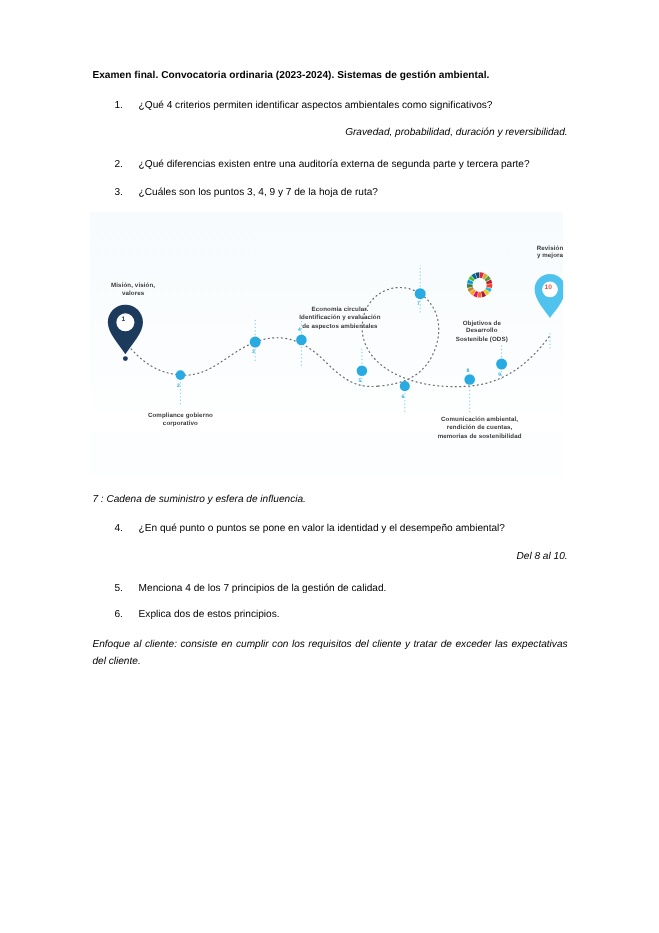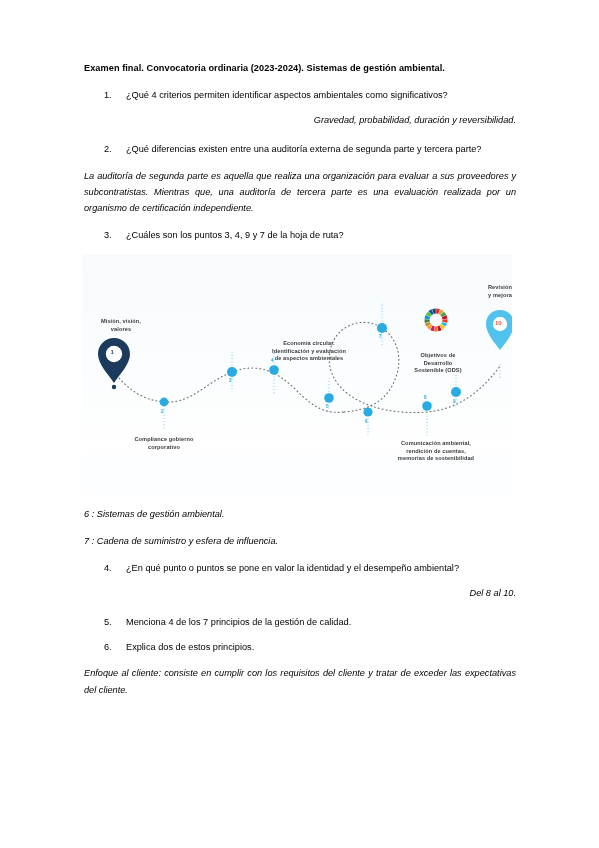--- a/index.html
+++ b/index.html
@@ -123,21 +123,20 @@
     <div class="question">
       <span class="q-num">1.</span>
       <span class="q-text">¿Qué 4 criterios permiten identificar aspectos ambientales como significativos?</span>
     </div>
     <div class="answer-short">Gravedad, probabilidad, duración y reversibilidad.</div>
 
     <div class="question">
       <span class="q-num">2.</span>
       <span class="q-text">¿Qué diferencias existen entre una auditoría externa de segunda parte y tercera parte?</span>
     </div>
-    <div class="answer">La auditoría de segunda parte es aquella que realiza una organización para evaluar a sus proveedores y subcontratistas. Mientras que, una auditoría de tercera parte es una evaluación realizada por un organismo de certificación independiente.</div>
 
     <div class="question">
       <span class="q-num">3.</span>
       <span class="q-text">¿Cuáles son los puntos 3, 4, 9 y 7 de la hoja de ruta?</span>
     </div>
 
     <div class="figure">
       <div class="tint"></div>
 
       <svg width="430" height="240" viewBox="0 0 430 240">
@@ -250,21 +249,20 @@
       <div class="fig-label" style="left:294px; top:186px; width:120px;">Comunicación ambiental,
 rendición de cuentas,
 memorias de sostenibilidad</div>
       <div class="fig-label" style="left:326px; top:98px; width:60px;">Objetivos de
 Desarrollo
 Sostenible (ODS)</div>
       <div class="fig-label" style="left:392px; top:30px; width:52px;">Revisión
 y mejora</div>
     </div>
 
-    <div class="answer-line">6 : Sistemas de gestión ambiental.</div>
     <div class="answer-line">7 : Cadena de suministro y esfera de influencia.</div>
 
     <div class="question">
       <span class="q-num">4.</span>
       <span class="q-text">¿En qué punto o puntos se pone en valor la identidad y el desempeño ambiental?</span>
     </div>
     <div class="answer-short">Del 8 al 10.</div>
 
     <div class="question">
       <span class="q-num">5.</span>

